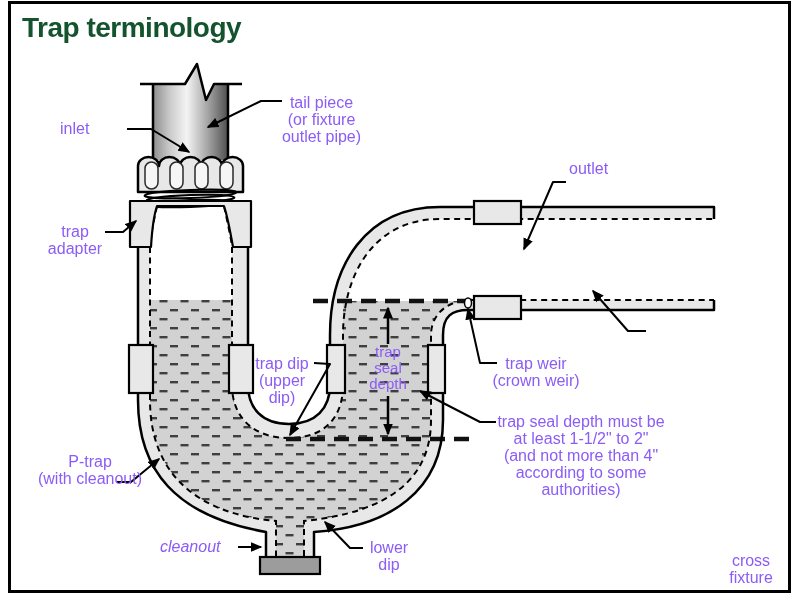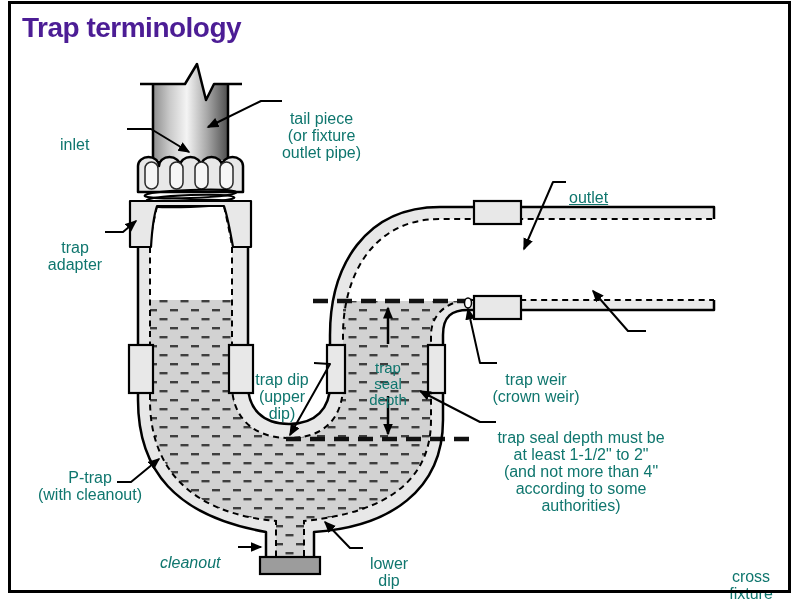--- a/index.html
+++ b/index.html
@@ -6,28 +6,28 @@
   .stage{
     position:relative;width:800px;height:600px;background:#fff;
     font-family:"Liberation Sans", sans-serif;overflow:hidden;
   }
   .frame{
     position:absolute;left:8px;top:1px;width:783px;height:592px;
     border:3px solid #000;box-sizing:border-box;pointer-events:none;
   }
   svg.diagram{position:absolute;left:0;top:0;}
   .lbl{
-    position:absolute;color:#0f766e;font-size:16px;line-height:17px;
-    white-space:pre-line;text-align:center;margin-top:16px;
+    position:absolute;color:#8b5cf6;font-size:16px;line-height:17px;
+    white-space:pre-line;text-align:center;
   }
   .lbl.right{text-align:left;}
   .lbl.left{text-align:left;}
   .title{
     position:absolute;left:22px;top:13px;font-size:28px;line-height:30px;
-    font-weight:bold;color:#4c1d95;letter-spacing:-0.5px;white-space:pre;
+    font-weight:bold;color:#14532d;letter-spacing:-0.5px;white-space:pre;
   }
   .small{font-size:15px;line-height:16px;}
 </style>
 </head>
 <body>
 
 <div class="stage">
 
 <svg class="diagram" width="800" height="600" viewBox="0 0 800 600">
   <defs>
@@ -157,21 +157,21 @@
 
 <div class="lbl right" style="left:60px;top:120px;width:66px;">inlet</div>
 
 <div class="lbl" style="left:258px;top:94px;width:127px;">tail piece
 (or fixture
 outlet pipe)</div>
 
 <div class="lbl" style="left:35px;top:223px;width:80px;">trap
 adapter</div>
 
-<div class="lbl left" style="left:569px;top:173px;width:70px;text-decoration:underline;">outlet</div>
+<div class="lbl left" style="left:569px;top:160px;width:70px;">outlet</div>
 
 
 <div class="lbl" style="left:243px;top:355px;width:78px;">trap dip
 (upper
 dip)</div>
 
 <div class="lbl" style="left:480px;top:355px;width:112px;">trap weir
 (crown weir)</div>
 
 <div class="lbl small" style="left:356px;top:344px;width:64px;">trap

